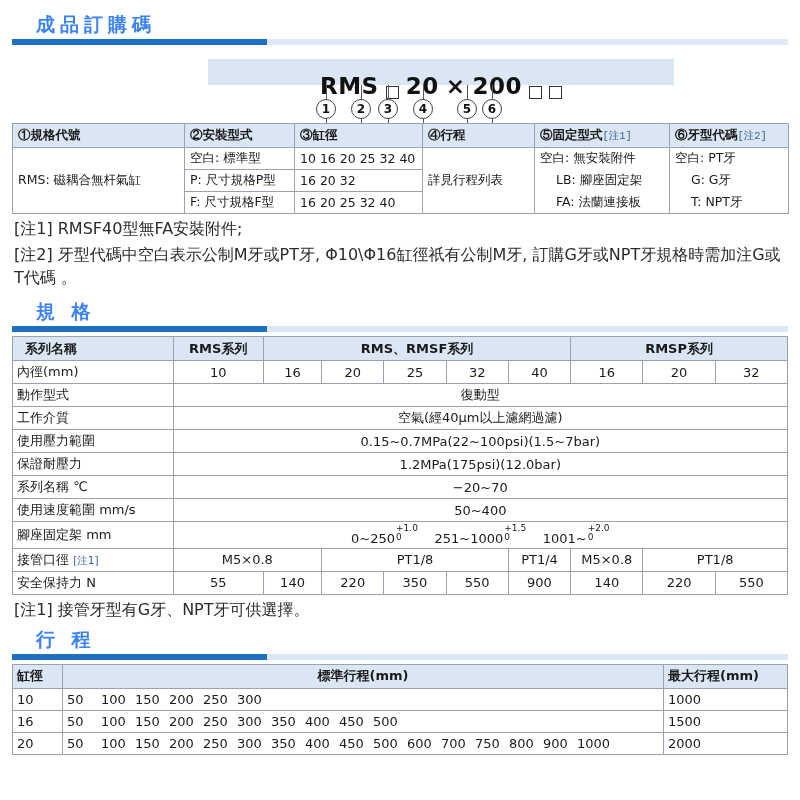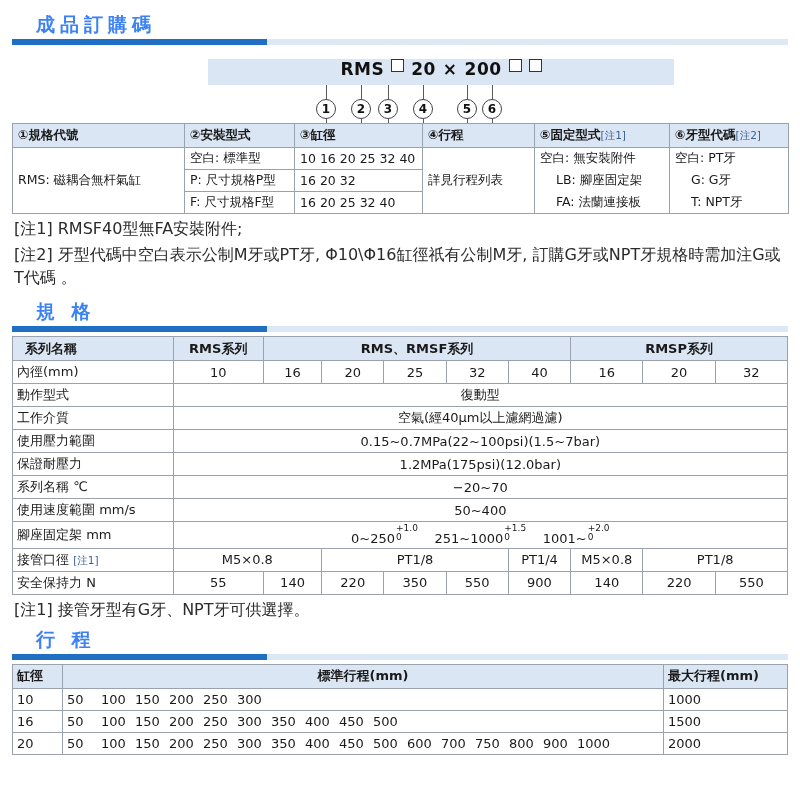--- a/index.html
+++ b/index.html
@@ -44,22 +44,22 @@
   .rulebar .accent { position: absolute; left: 0; top: 0; height: 6px; width: 255px; background: #1f6fc4; }
 
   
   .code-wrap { position: relative; height: 68px; margin-top: 8px; }
   .code-band {
     position: absolute; left: 196px; top: 6px; width: 466px; height: 26px;
     background: #dbe6f4;
   }
   .code-text {
     position: absolute; left: 196px; top: 6px; width: 466px; height: 40px;
-    display: flex; align-items: flex-start; justify-content: center;
-    font-size: 17px; font-weight: 700; letter-spacing: 0.5px; color: #111;
+    display: flex; align-items: flex-end; justify-content: center;
+    font-size: 23px; font-weight: 700; letter-spacing: 0.5px; color: #111;
     gap: 7px;
   }
   .code-text .sq {
     display: inline-block; width: 13px; height: 13px;
     border: 1.6px solid #333; background: #fff;
   }
   .leaders { position: absolute; left: 0; top: 32px; width: 800px; height: 14px; }
   .leaders i { position: absolute; top: 0; width: 1px; height: 14px; background: #5a5a5a; }
   .circles { position: absolute; top: 46px; left: 0; width: 800px; height: 22px; }
   .circ {
@@ -72,21 +72,21 @@
   .tails i { position: absolute; top: 0; width: 1px; height: 10px; background: #5a5a5a; }
 
   
   table { border-collapse: collapse; width: 100%; }
   td, th { border: 1px solid #9aa3ad; padding: 2px 5px; font-size: 12.5px; color: #1a1a1a; }
 
   
   .ordertbl { table-layout: fixed; margin-top: 2px; position: relative; z-index: 2; background: transparent; }
   .ordertbl th {
     background: #dbe6f4; font-weight: 700; text-align: left;
-    font-size: 12.5px; padding: 3px 5px; height: 20px;
+    font-size: 12.5px; padding: 3px 5px; height: 20px; font-family: Liberation Mono, monospace;
   }
   .ordertbl th .note { font-weight: 400; font-size: 10.5px; color: #3a5f93; }
   .ordertbl td { height: 20px; vertical-align: middle; }
   .ordertbl td.mid { text-align: left; vertical-align: middle; }
   .ordertbl .nobtm { border-bottom: none; }
   .ordertbl .notop { border-top: none; padding-left: 21px; }
 
   
   .fnote { font-size: 16px; color: #2b2b2b; line-height: 1.45; margin: 3px 0 0 2px; }
 

